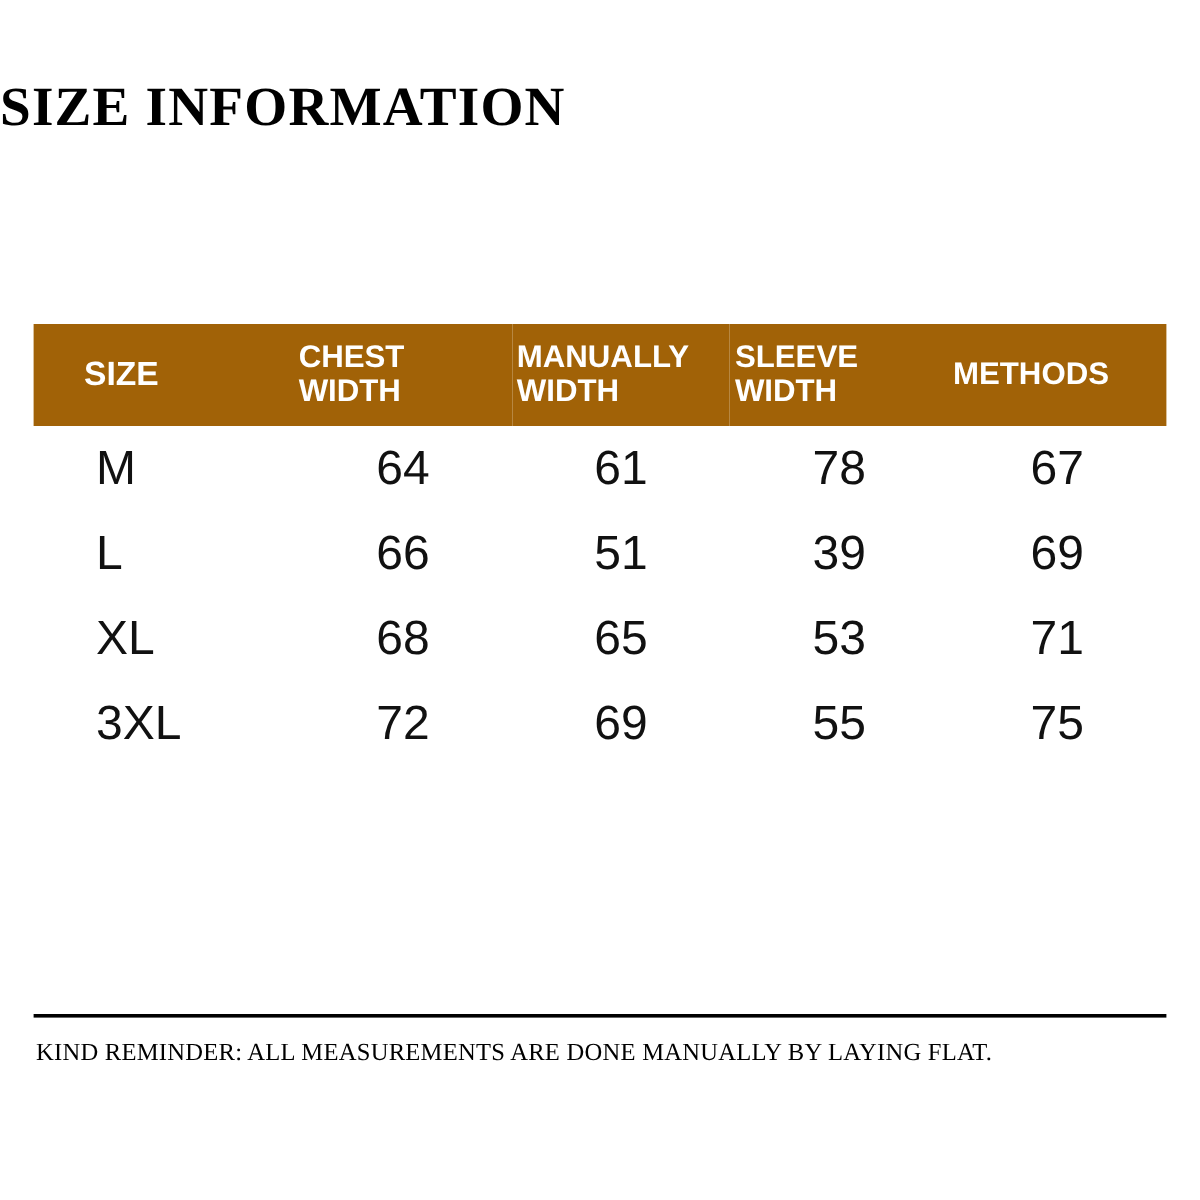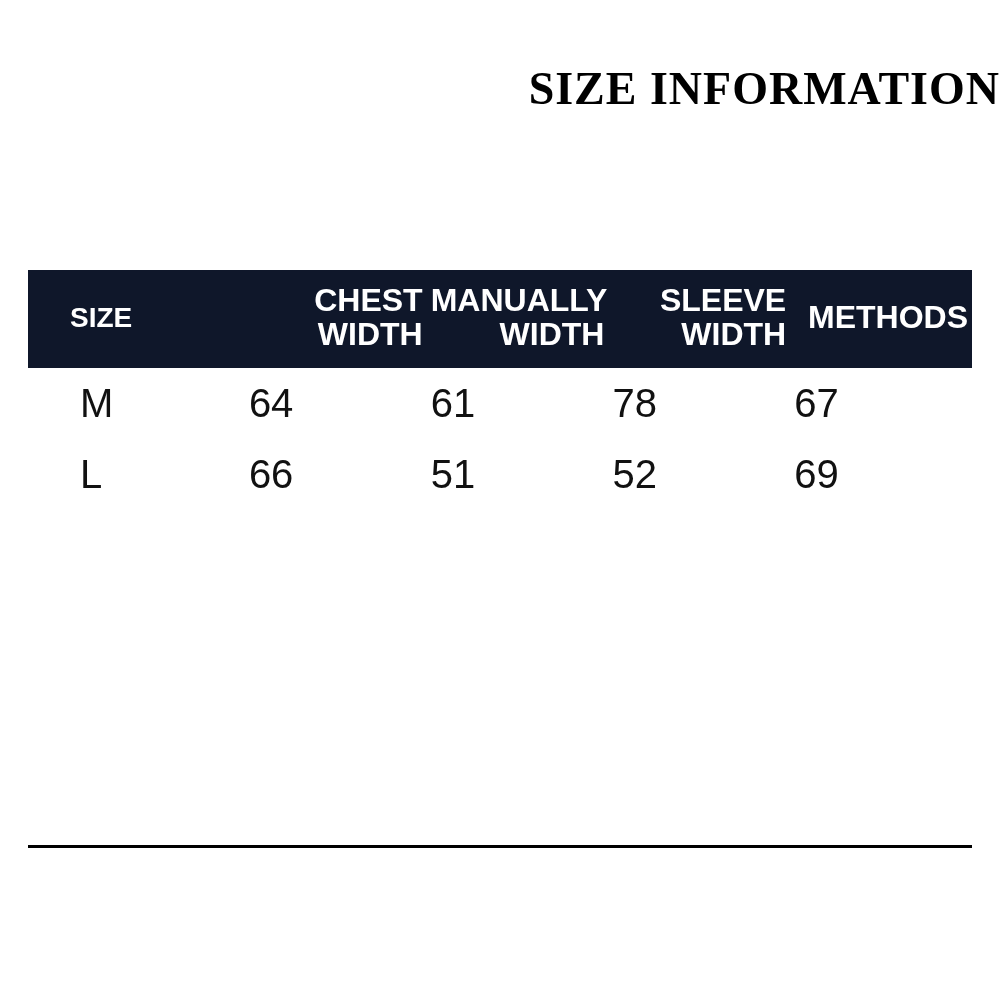--- a/index.html
+++ b/index.html
@@ -15,59 +15,60 @@
     position: relative;
     overflow: hidden;
   }
   .page {
     width: 1000px;
     height: 1000px;
     position: relative;
     box-sizing: border-box;
   }
   .title {
-    text-align: right;
+    text-align: left;
     font-size: 46px;
     font-weight: bold;
     letter-spacing: 1px;
     margin-top: 62px;
     font-family: "Liberation Serif", serif;
   }
   .table-wrap {
     position: absolute;
     left: 28px;
     top: 208px;
     width: 944px;
   }
   table.size-table {
     width: 100%;
     border-collapse: collapse;
     table-layout: fixed;
   }
   table.size-table thead tr {
-    background: #0f172a;
+    background: #a16207;
   }
   table.size-table thead th {
     color: #ffffff;
-    font-size: 32px;
+    font-size: 26px;
     font-weight: bold;
     font-family: "Liberation Sans", sans-serif;
     padding: 14px 4px 16px 4px;
     height: 52px;
     vertical-align: middle;
     line-height: 1.06;
-    text-align: right;
+    text-align: left;
   }
   table.size-table thead th.col-size {
     text-align: left;
     padding-left: 42px;
     font-size: 28px;
   }
   table.size-table tbody td {
     font-size: 40px;
+    text-align: center;
     padding: 13px 4px;
     font-family: "Liberation Sans", sans-serif;
     font-weight: normal;
     color: #111111;
   }
   table.size-table tbody td.col-size {
     text-align: left;
     padding-left: 52px;
   }
   .rule {
@@ -116,25 +117,40 @@
           <td class="col-size">M</td>
           <td>64</td>
           <td>61</td>
           <td>78</td>
           <td>67</td>
         </tr>
         <tr>
           <td class="col-size">L</td>
           <td>66</td>
           <td>51</td>
-          <td>52</td>
+          <td>39</td>
           <td>69</td>
+        </tr>
+        <tr>
+          <td class="col-size">XL</td>
+          <td>68</td>
+          <td>65</td>
+          <td>53</td>
+          <td>71</td>
+        </tr>
+        <tr>
+          <td class="col-size">3XL</td>
+          <td>72</td>
+          <td>69</td>
+          <td>55</td>
+          <td>75</td>
         </tr>
       </tbody>
     </table>
   </div>
 
   <div class="rule"></div>
 
   <div class="notes">
+    <div>KIND REMINDER: ALL MEASUREMENTS ARE DONE MANUALLY BY LAYING FLAT.</div>
   </div>
 
 </div>
 
 </body></html>

